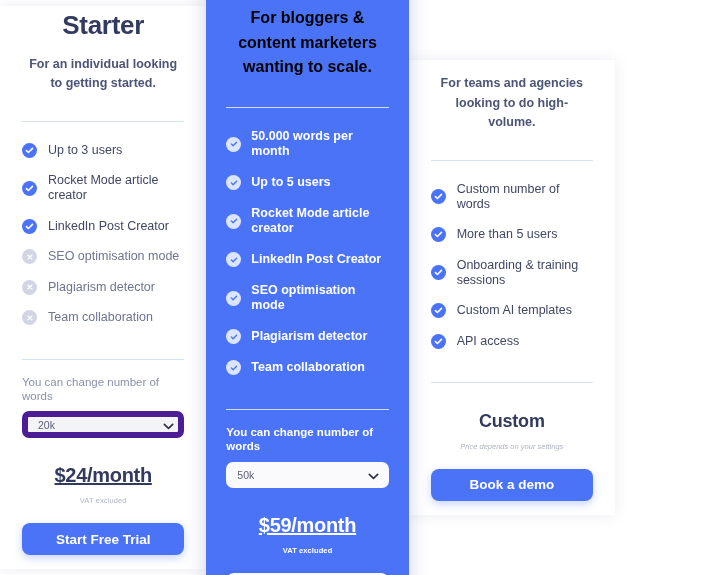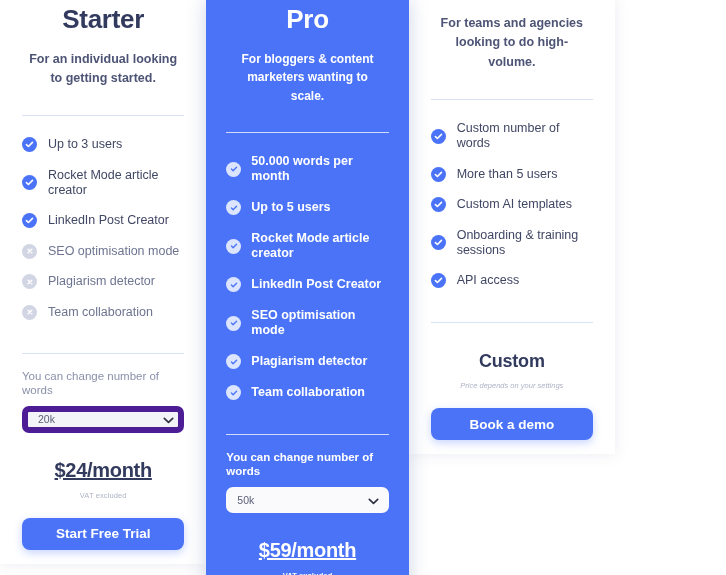--- a/index.html
+++ b/index.html
@@ -14,21 +14,21 @@
     font-family: "Liberation Sans", sans-serif;
     background: #ffffff;
     display: flex;
     align-items: stretch;
   }
 
   .pricing-row {
     display: flex;
     width: 615px;
     height: 575px;
-    align-items: flex-start;
+    align-items: center;
   }
 
   .card {
     flex: 1 1 0;
     position: relative;
     display: flex;
     flex-direction: column;
     padding: 0 22px;
     background: #ffffff;
   }
@@ -59,21 +59,21 @@
 
   .plan-desc {
     text-align: center;
     font-size: 12.5px;
     font-weight: 700;
     color: #4d5475;
     line-height: 1.55;
     margin-top: 14px;
     padding: 0 6px;
   }
-  .featured .plan-desc { color: #ffffff; font-size: 12px; }
+  .featured .plan-desc { color: #000000; font-size: 16px; }
 
   
   .divider {
     height: 1px;
     background: #d6e2f5;
     width: 100%;
     margin: 0;
   }
   .featured .divider { background: rgba(255,255,255,0.75); }
 
@@ -426,29 +426,29 @@
             </svg>
         </span>
         <span class="flabel">More than 5 users</span>
       </li>
       <li class="feature">
         <span class="ficon on">
           <svg width="9" height="9" viewBox="0 0 10 10">
               <path d="M1.6 5.1 L3.8 7.2 L8.3 2.6" stroke="#ffffff" stroke-width="1.8" fill="none" stroke-linecap="round" stroke-linejoin="round"></path>
             </svg>
         </span>
+        <span class="flabel">Onboarding &amp; training sessions</span>
+      </li>
+      <li class="feature">
+        <span class="ficon on">
+          <svg width="9" height="9" viewBox="0 0 10 10">
+              <path d="M1.6 5.1 L3.8 7.2 L8.3 2.6" stroke="#ffffff" stroke-width="1.8" fill="none" stroke-linecap="round" stroke-linejoin="round"></path>
+            </svg>
+        </span>
         <span class="flabel">Custom AI templates</span>
-      </li>
-      <li class="feature">
-        <span class="ficon on">
-          <svg width="9" height="9" viewBox="0 0 10 10">
-              <path d="M1.6 5.1 L3.8 7.2 L8.3 2.6" stroke="#ffffff" stroke-width="1.8" fill="none" stroke-linecap="round" stroke-linejoin="round"></path>
-            </svg>
-        </span>
-        <span class="flabel">Onboarding &amp; training sessions</span>
       </li>
       <li class="feature">
         <span class="ficon on">
           <svg width="9" height="9" viewBox="0 0 10 10">
               <path d="M1.6 5.1 L3.8 7.2 L8.3 2.6" stroke="#ffffff" stroke-width="1.8" fill="none" stroke-linecap="round" stroke-linejoin="round"></path>
             </svg>
         </span>
         <span class="flabel">API access</span>
       </li>
     </ul>

